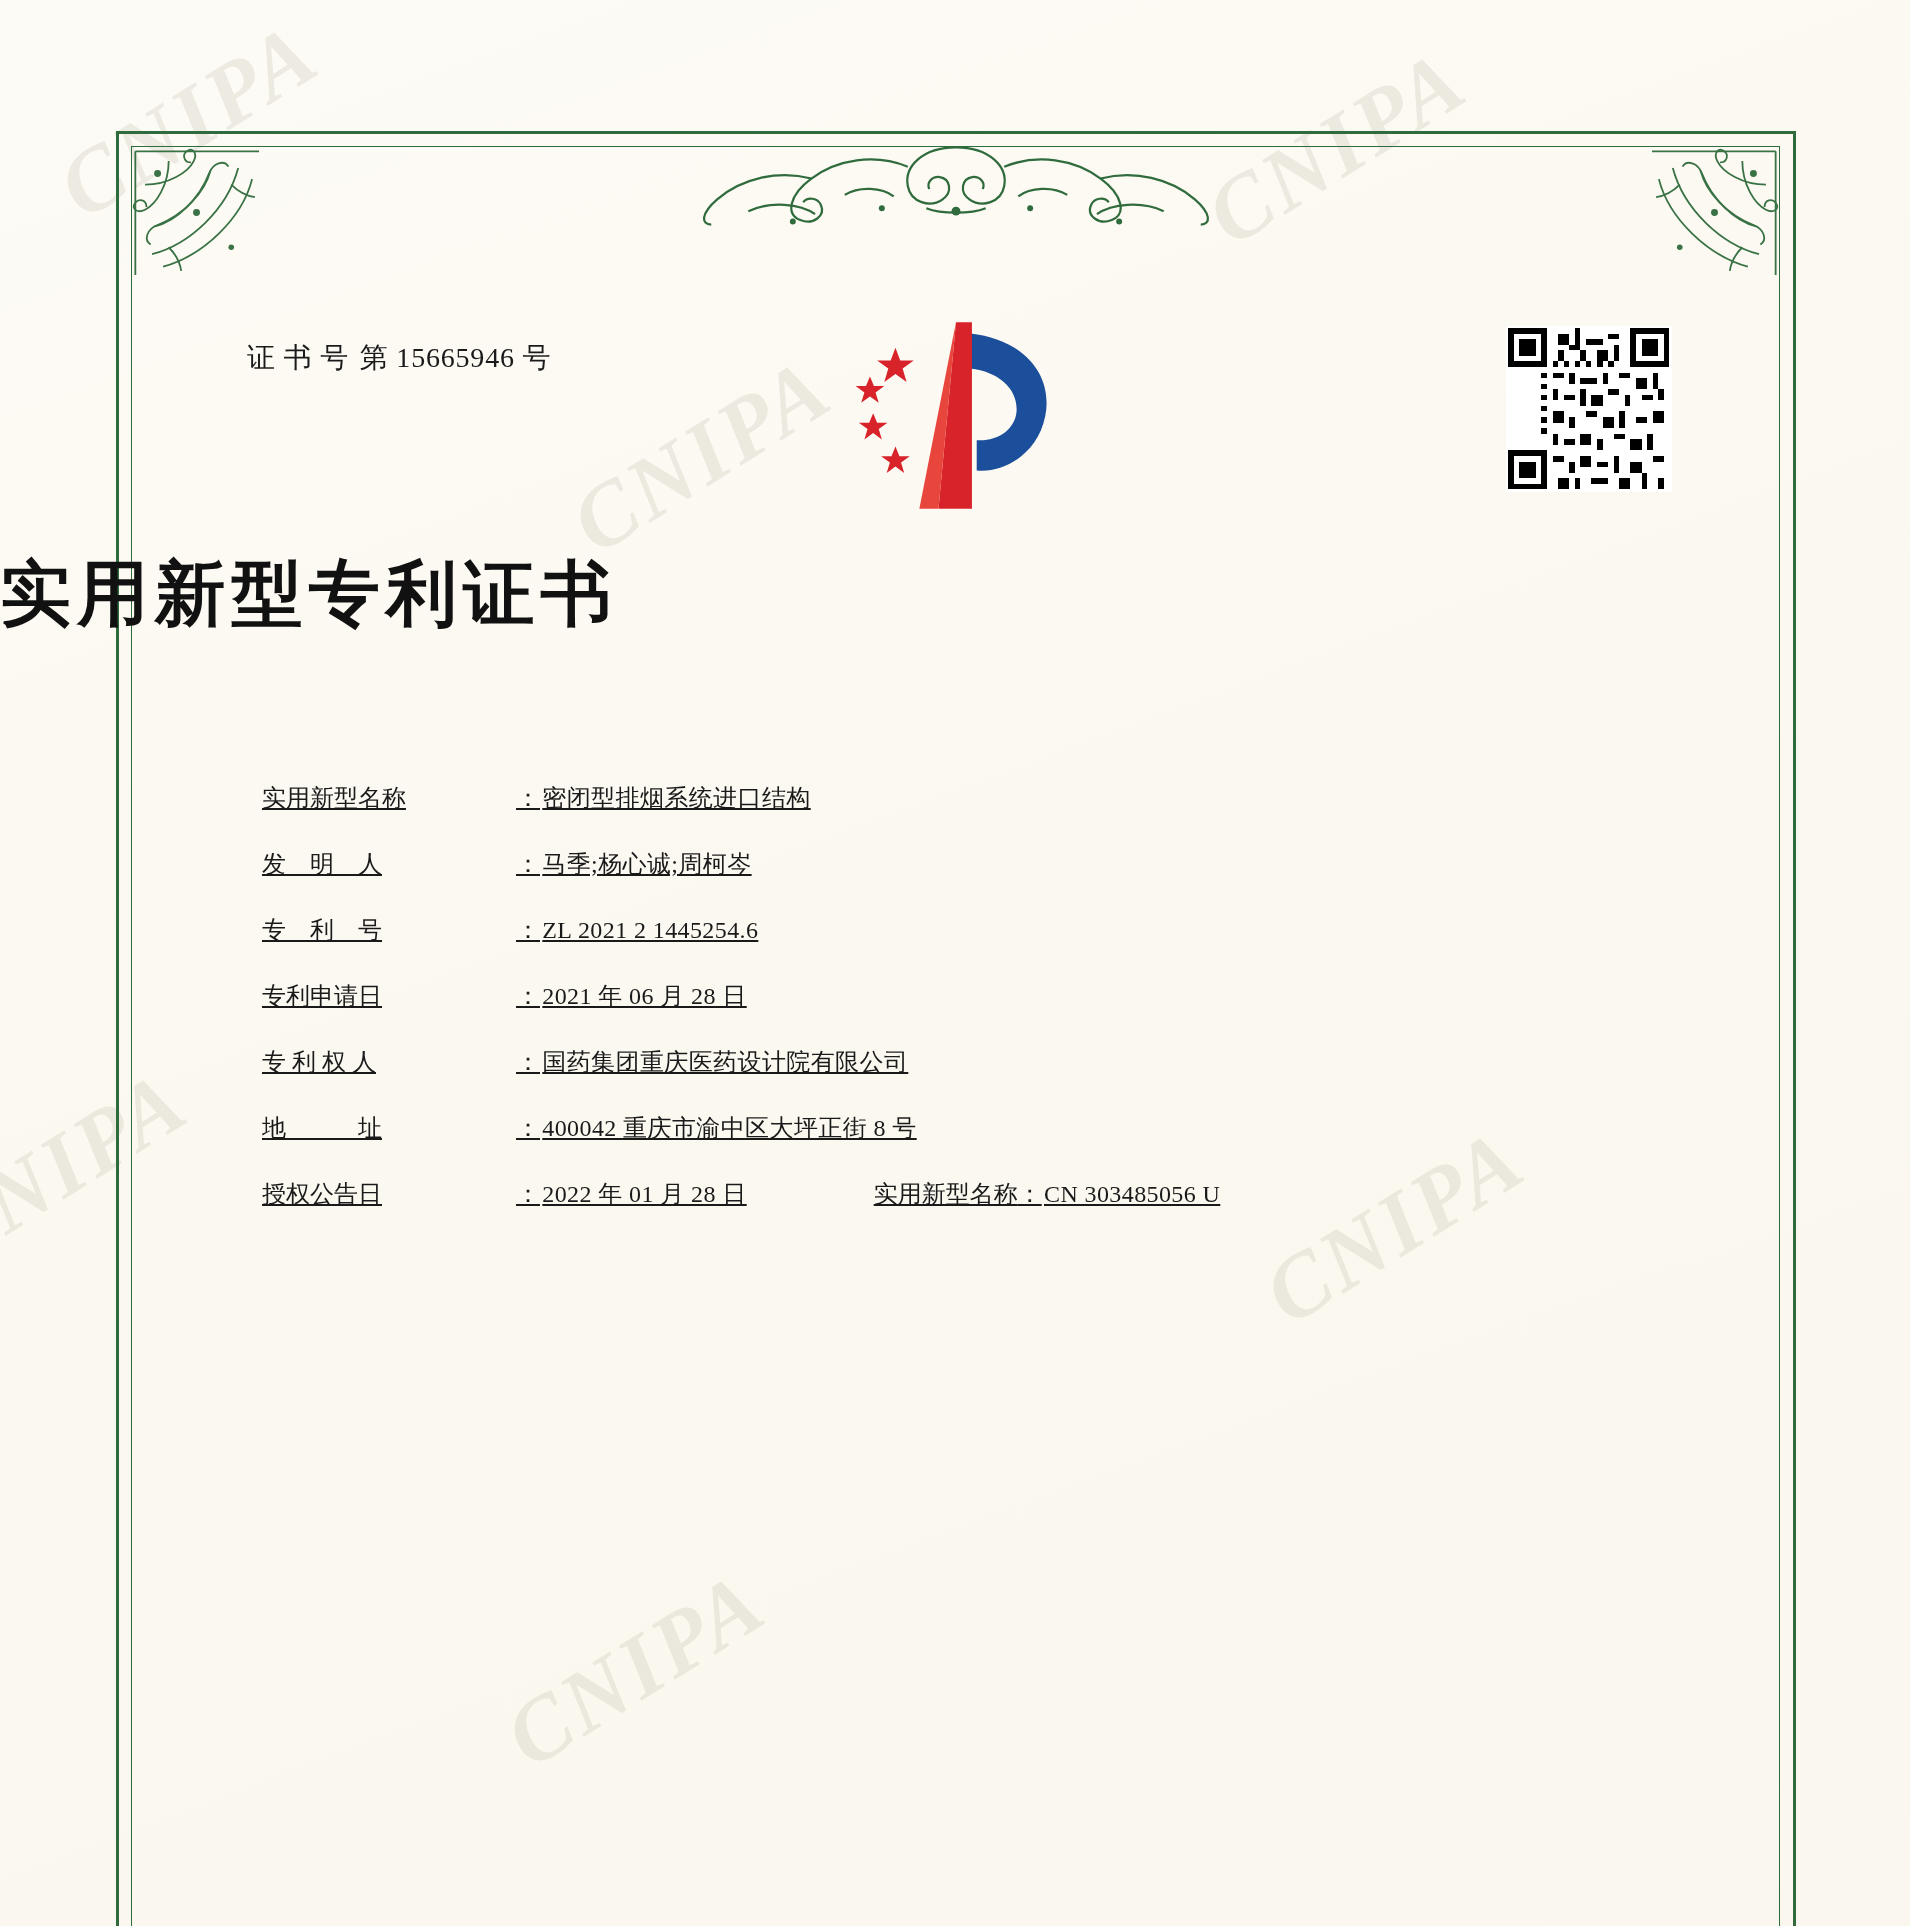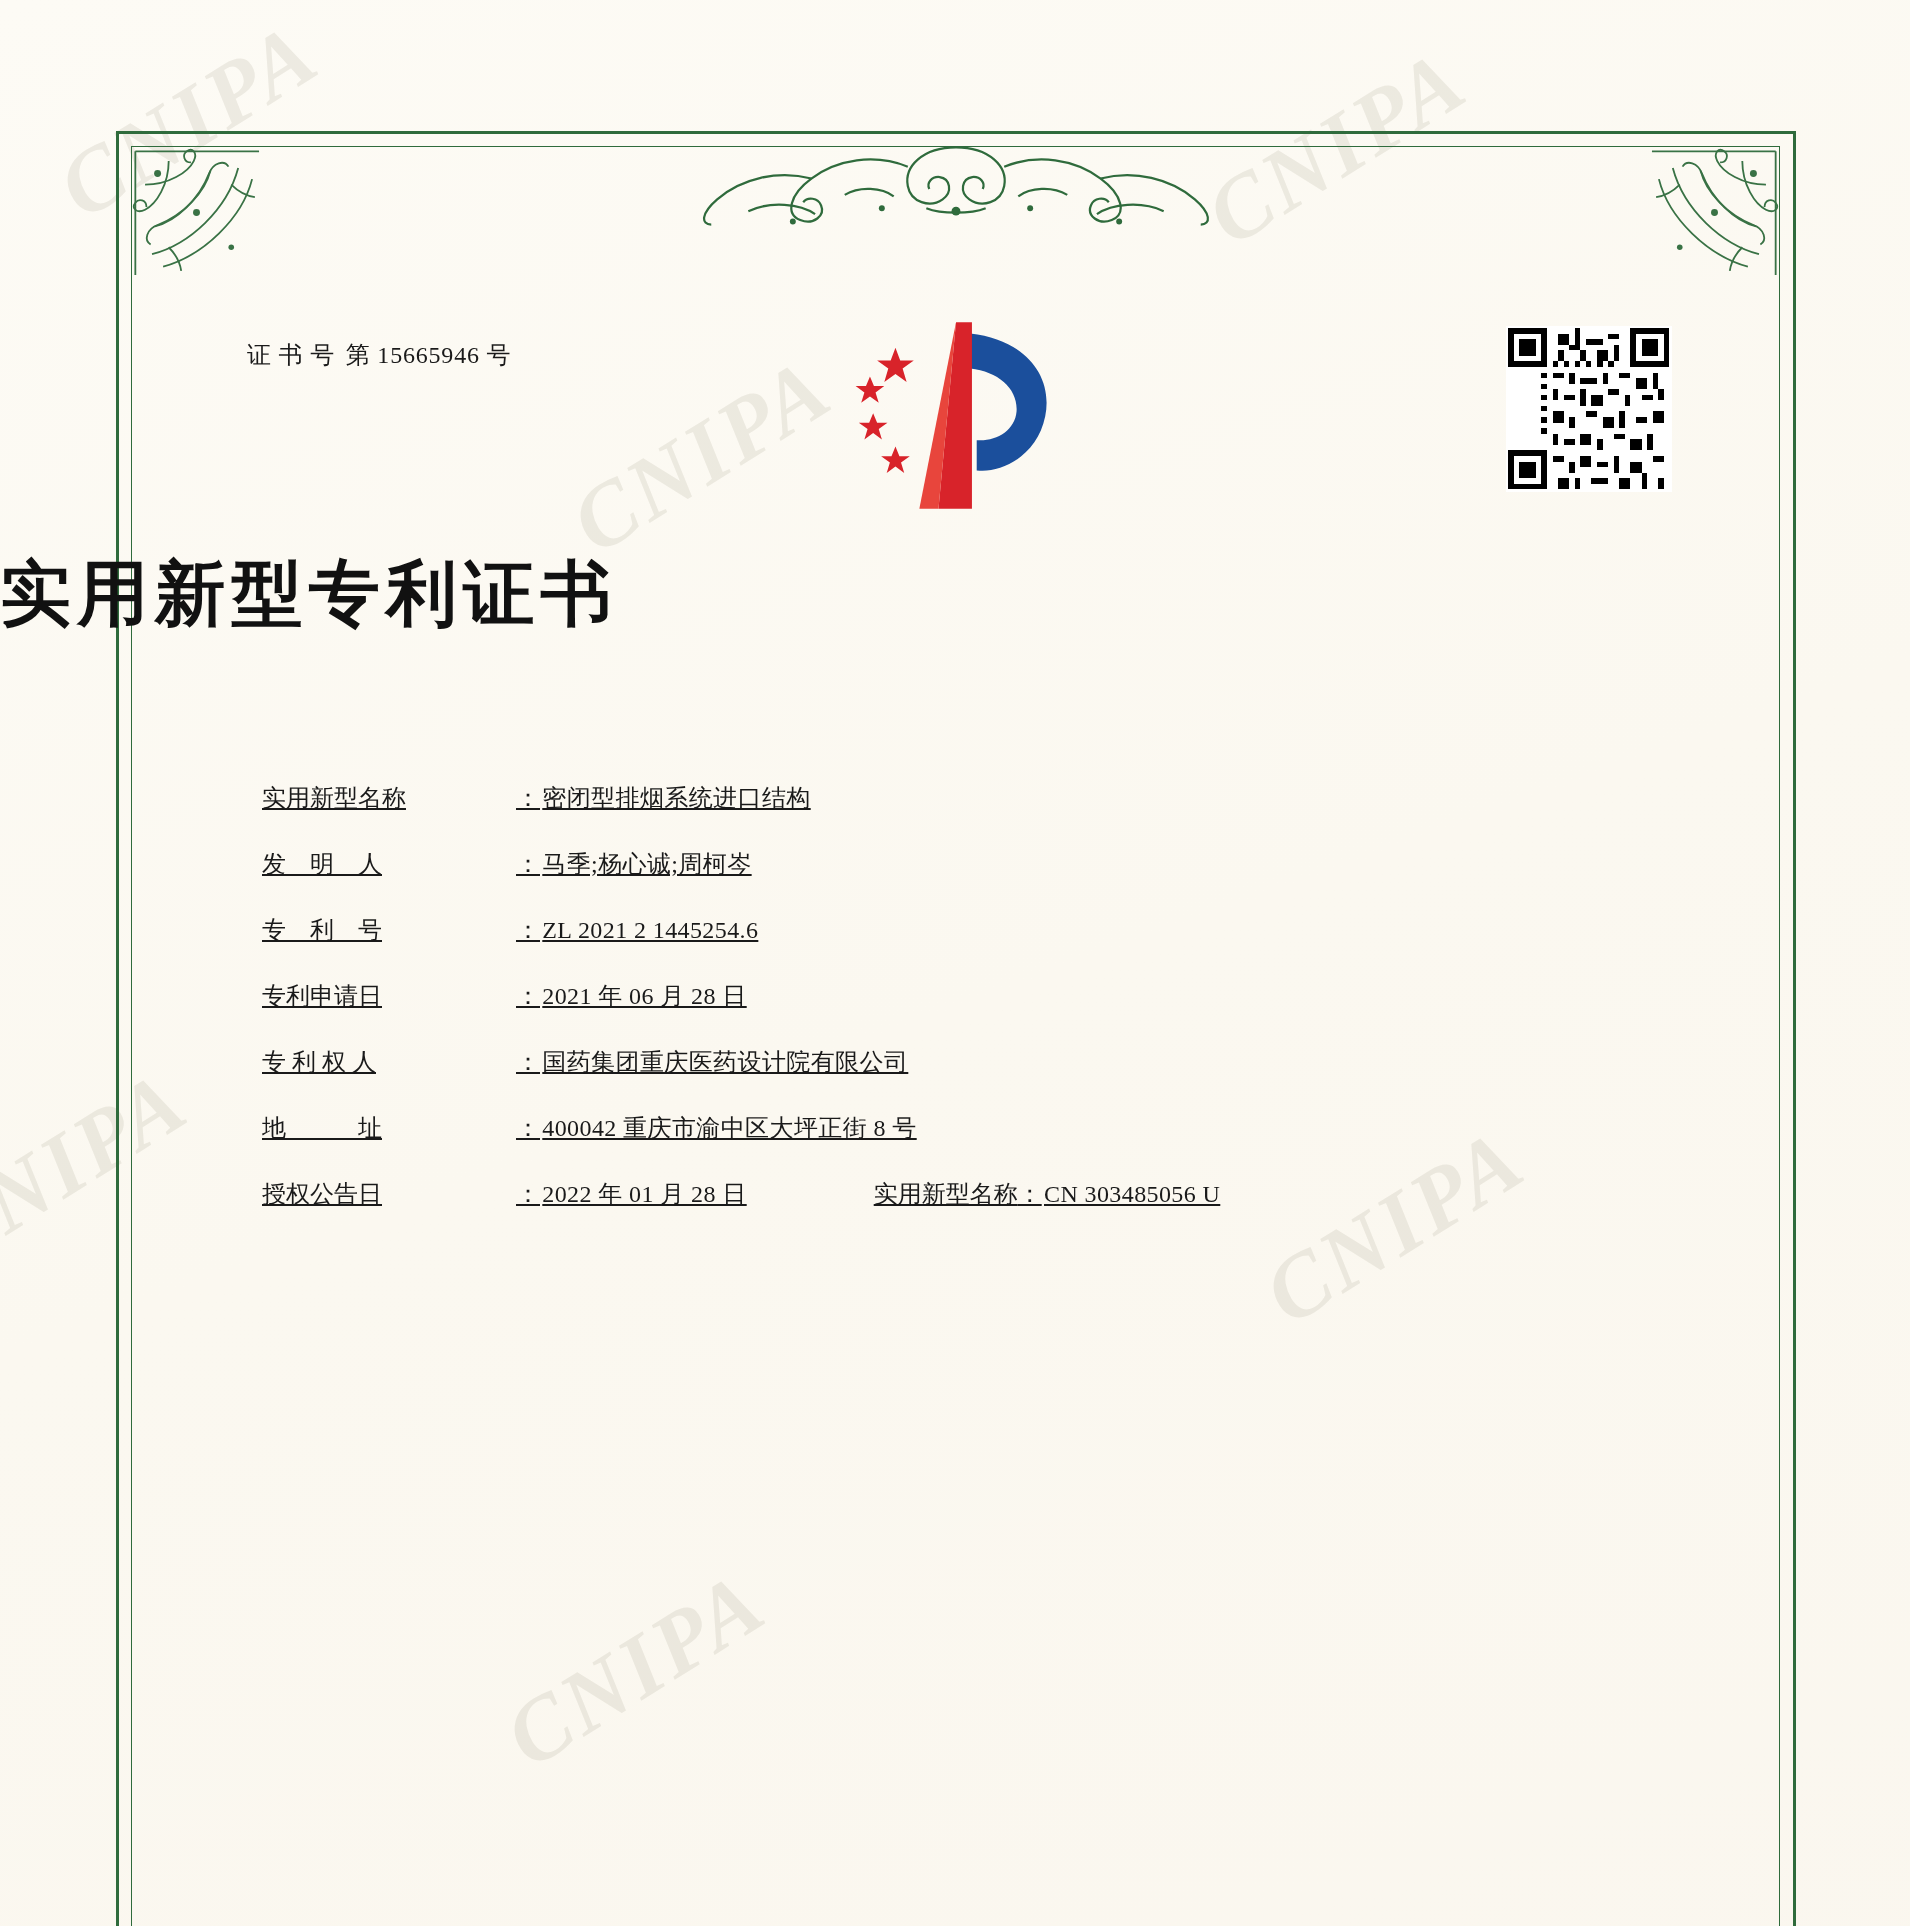--- a/index.html
+++ b/index.html
@@ -72,21 +72,21 @@
     position: absolute;
     left: 50%;
     top: 137px;
     transform: translateX(-50%);
     width: 601px;
     height: 89px;
     color: #2f6b3c;
   }
 
   .cert-no {
-    font-size: 24px;
+    font-size: 28px;
     letter-spacing: 0.8px;
     color: #1a1a1a;
   }
 
   .emblem-wrap {
     position: absolute;
     left: 50%;
     top: 300px;
     transform: translateX(-50%);
     width: 239px;

